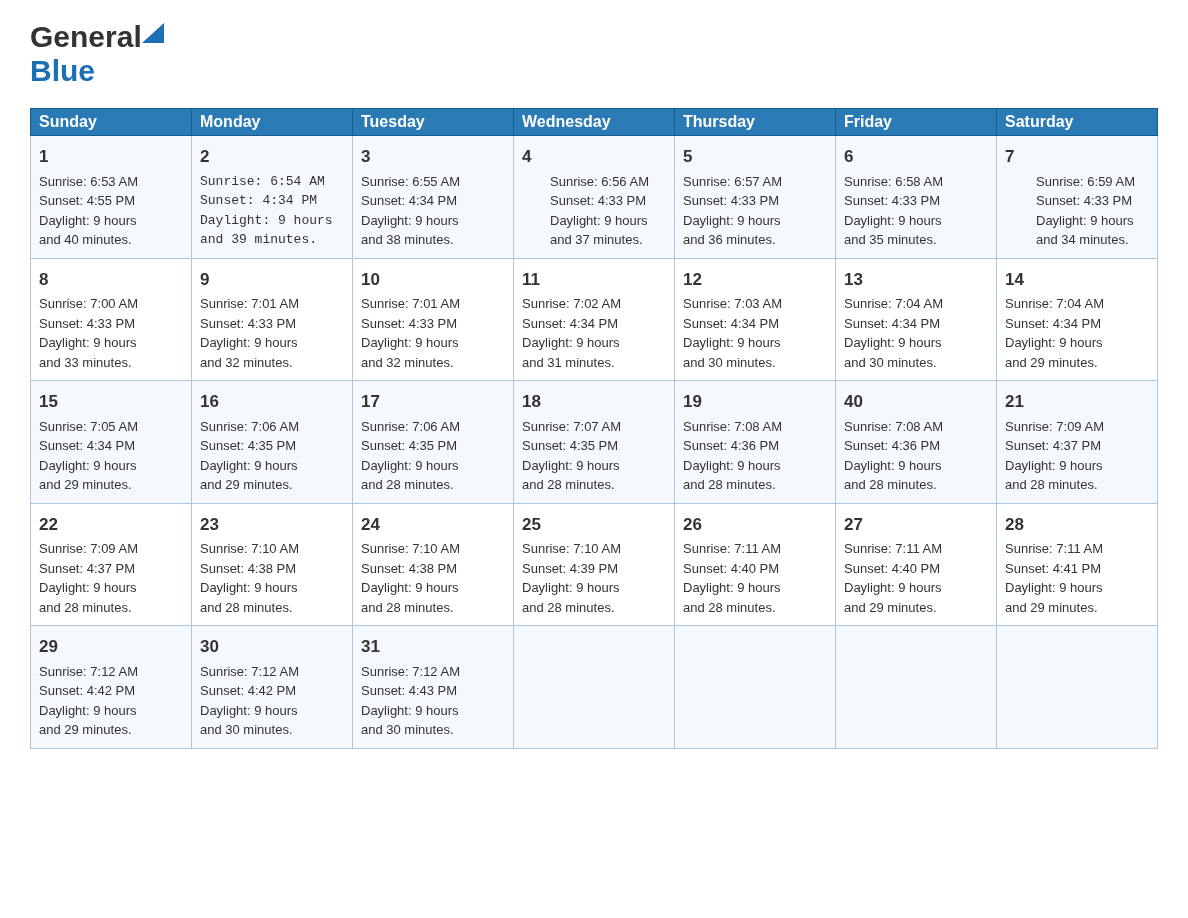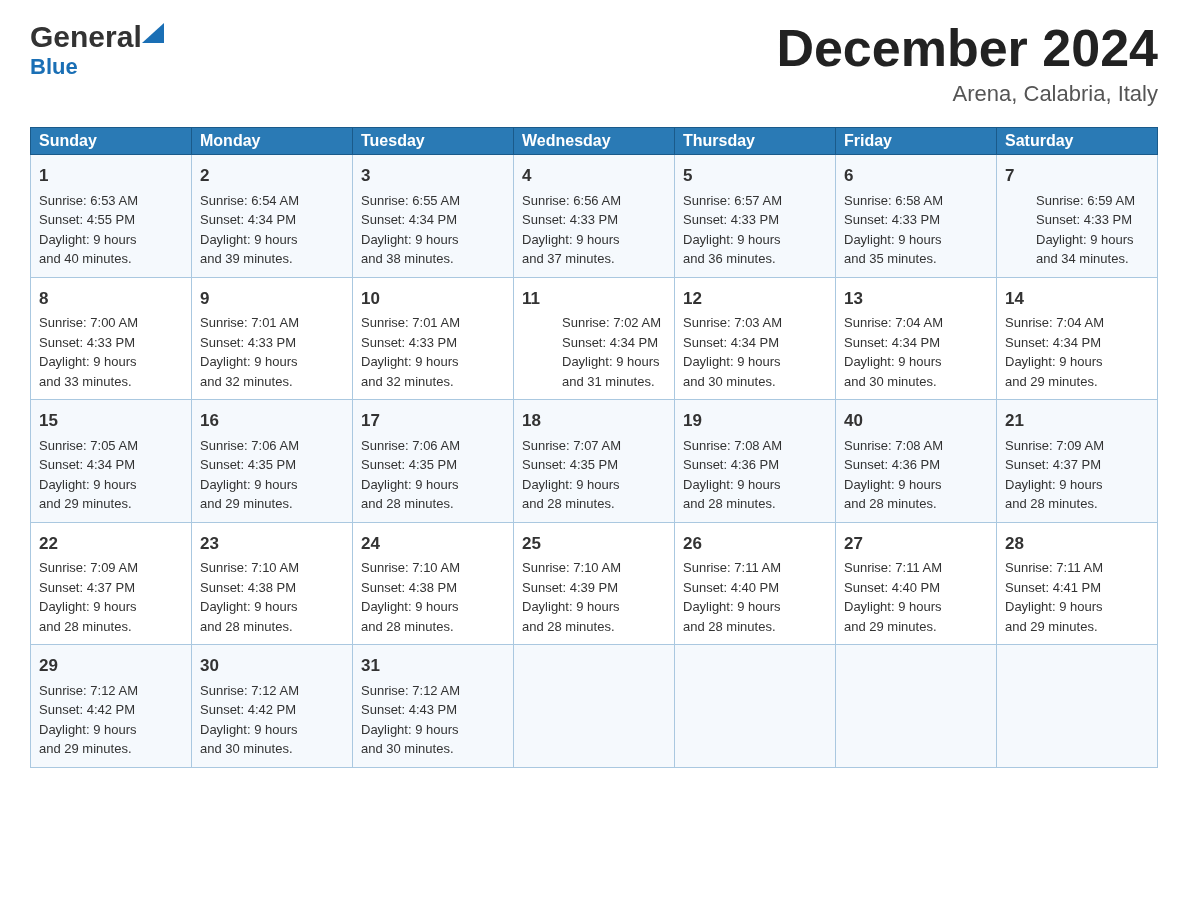--- a/index.html
+++ b/index.html
@@ -84,44 +84,40 @@
       font-weight: bold;
       color: #333;
     }
     .logo-arrow {
       display: inline-block;
       position: relative;
       top: -2px;
     }
     .logo-row2 {
       color: #1a6fb5;
-      font-size: 22px;
+      font-size: 30px;
       font-weight: bold;
       margin-left: 0;
     }
   </style>
 </head>
 <body>
 
 <div class="header">
   <div class="logo">
     <div class="logo-wrapper">
       <span class="logo-general">General</span>
       <span class="logo-arrow">
         <svg width="22" height="20" viewBox="0 0 22 20">
           <polygon points="0,20 22,20 22,0" fill="#1a6fb5"></polygon>
         </svg>
       </span>
     </div>
     <div class="logo-row2">Blue</div>
   </div>
-  <div class="title-section">
-    <div class="month-title">December 2024</div>
-    <div class="location">Arena, Calabria, Italy</div>
-  </div>
 </div>
 
 <table>
   <thead>
     <tr>
     <th>Sunday</th>
         <th>Monday</th>
         <th>Tuesday</th>
         <th>Wednesday</th>
         <th>Thursday</th>
@@ -133,35 +129,35 @@
   <tr>
         <td>
           <span class="day-num">1</span>
           <div class="day-info" style="white-space: pre-line;">Sunrise: 6:53 AM
 Sunset: 4:55 PM
 Daylight: 9 hours
 and 40 minutes.</div>
         </td>
         <td>
           <span class="day-num">2</span>
-          <div class="day-info" style="white-space: pre-line;">Sunrise: 6:54 AM
+          <div class="day-info" style="white-space: pre-line; font-family: Liberation Mono, monospace;">Sunrise: 6:54 AM
 Sunset: 4:34 PM
 Daylight: 9 hours
 and 39 minutes.</div>
         </td>
         <td>
           <span class="day-num">3</span>
           <div class="day-info" style="white-space: pre-line;">Sunrise: 6:55 AM
 Sunset: 4:34 PM
 Daylight: 9 hours
 and 38 minutes.</div>
         </td>
         <td>
           <span class="day-num">4</span>
-          <div class="day-info" style="white-space: pre-line;">Sunrise: 6:56 AM
+          <div class="day-info" style="white-space: pre-line; margin-left: 28px;">Sunrise: 6:56 AM
 Sunset: 4:33 PM
 Daylight: 9 hours
 and 37 minutes.</div>
         </td>
         <td>
           <span class="day-num">5</span>
           <div class="day-info" style="white-space: pre-line;">Sunrise: 6:57 AM
 Sunset: 4:33 PM
 Daylight: 9 hours
 and 36 minutes.</div>
@@ -198,21 +194,21 @@
         </td>
         <td>
           <span class="day-num">10</span>
           <div class="day-info" style="white-space: pre-line;">Sunrise: 7:01 AM
 Sunset: 4:33 PM
 Daylight: 9 hours
 and 32 minutes.</div>
         </td>
         <td>
           <span class="day-num">11</span>
-          <div class="day-info" style="white-space: pre-line; margin-left: 40px;">Sunrise: 7:02 AM
+          <div class="day-info" style="white-space: pre-line;">Sunrise: 7:02 AM
 Sunset: 4:34 PM
 Daylight: 9 hours
 and 31 minutes.</div>
         </td>
         <td>
           <span class="day-num">12</span>
           <div class="day-info" style="white-space: pre-line;">Sunrise: 7:03 AM
 Sunset: 4:34 PM
 Daylight: 9 hours
 and 30 minutes.</div>

